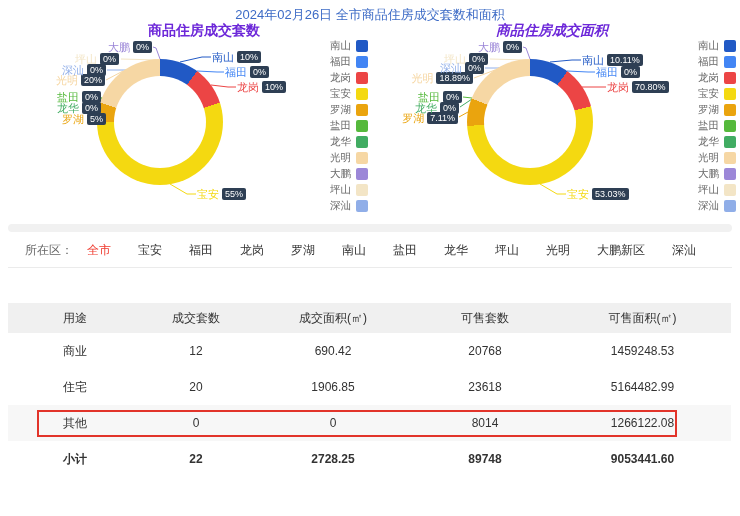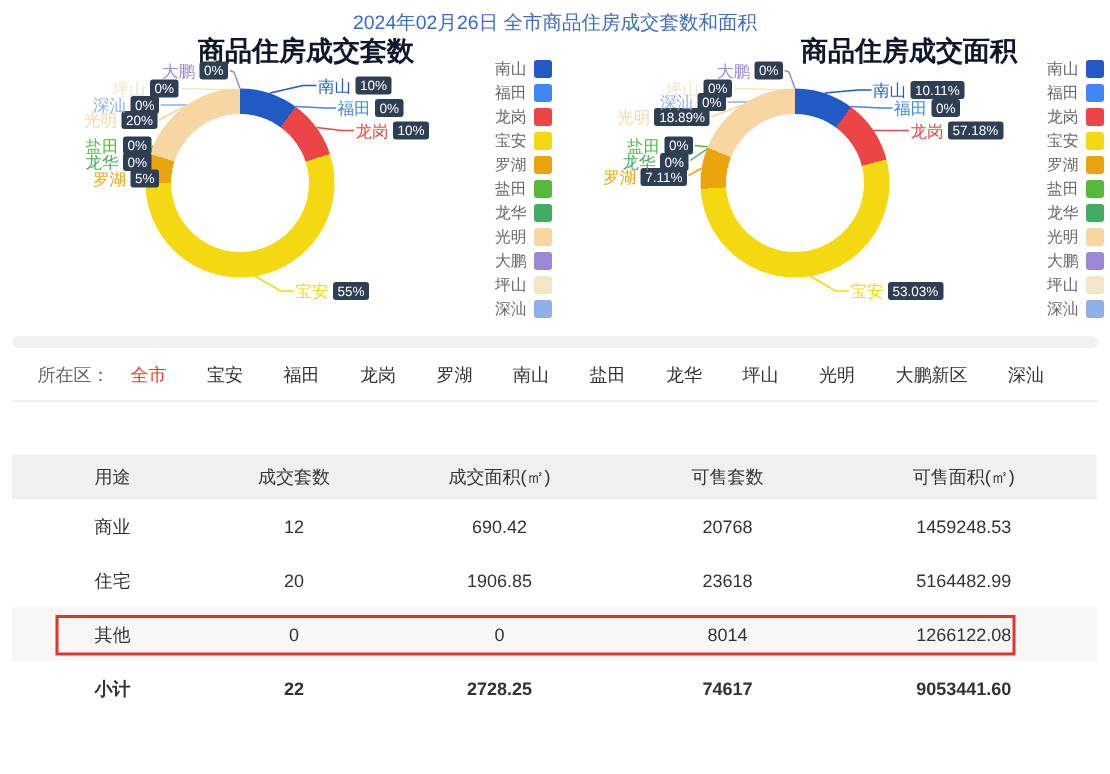--- a/index.html
+++ b/index.html
@@ -7,22 +7,22 @@
   body { font-family:"Liberation Sans","DejaVu Sans",sans-serif; }
   #app { position:relative; width:740px; height:516px; background:#fff; overflow:hidden; }
 
   
   .page-title { position:absolute; top:6px; left:0; width:740px; text-align:center;
     color:#3d6bc6; font-size:13px; }
 
   
   .chart-area { position:absolute; top:0; left:0; width:740px; height:222px; }
   .chart-title { position:absolute; top:22px; transform:translateX(-50%);
-    font-size:18px; font-weight:bold; color:#0f172a; white-space:nowrap; }
-  #chart-title-0 { left:204px; } #chart-title-1 { left:606px; }
+    font-size:14px; font-weight:bold; color:#6d28d9; white-space:nowrap; }
+  #chart-title-0 { left:204px; } #chart-title-1 { left:552px;font-style:italic; }
 
   .donut { position:absolute; width:126px; height:126px; border-radius:50%; }
   #donut-0 { left:97px; top:59px; } #donut-1 { left:467px; top:59px; }
   .donut::after { content:""; position:absolute; left:17px; top:17px; width:92px; height:92px;
     border-radius:50%; background:#fff; }
 
   .leader-svg { position:absolute; left:0; top:0; width:740px; height:222px; pointer-events:none; }
 
   .pie-label { position:absolute; height:14px; display:flex; align-items:center; gap:3px;
     white-space:nowrap; font-size:11px; }
@@ -247,21 +247,21 @@
         <div class="pie-label" style="top: 53px; left: 582px;">
           <span class="pname" style="color: rgb(33, 89, 197);">南山</span>
           <span class="pval">10.11%</span>
         </div>
         <div class="pie-label" style="top: 65px; left: 596px;">
           <span class="pname" style="color: rgb(66, 133, 244);">福田</span>
           <span class="pval">0%</span>
         </div>
         <div class="pie-label" style="top: 80px; left: 607px;">
           <span class="pname" style="color: rgb(236, 69, 69);">龙岗</span>
-          <span class="pval">57.18%</span>
+          <span class="pval">70.80%</span>
         </div>
         <div class="pie-label" style="top: 187px; left: 567px;">
           <span class="pname" style="color: rgb(244, 217, 17);">宝安</span>
           <span class="pval">53.03%</span>
         </div>
         <div class="pie-label" style="top: 111px; right: 282px;">
           <span class="pname" style="color: rgb(234, 164, 14);">罗湖</span>
           <span class="pval">7.11%</span>
         </div>
         <div class="pie-label" style="top: 90px; right: 278px;">
@@ -348,21 +348,21 @@
           <td>其他</td>
           <td>0</td>
           <td>0</td>
           <td>8014</td>
           <td>1266122.08</td>
         </tr>
         <tr class=" bold">
           <td>小计</td>
           <td>22</td>
           <td>2728.25</td>
-          <td>74617</td>
+          <td>89748</td>
           <td>9053441.60</td>
         </tr>
       </tbody>
   </table>
 
   <div class="highlight-box"></div>
 
 </div>
 
 </body></html>

